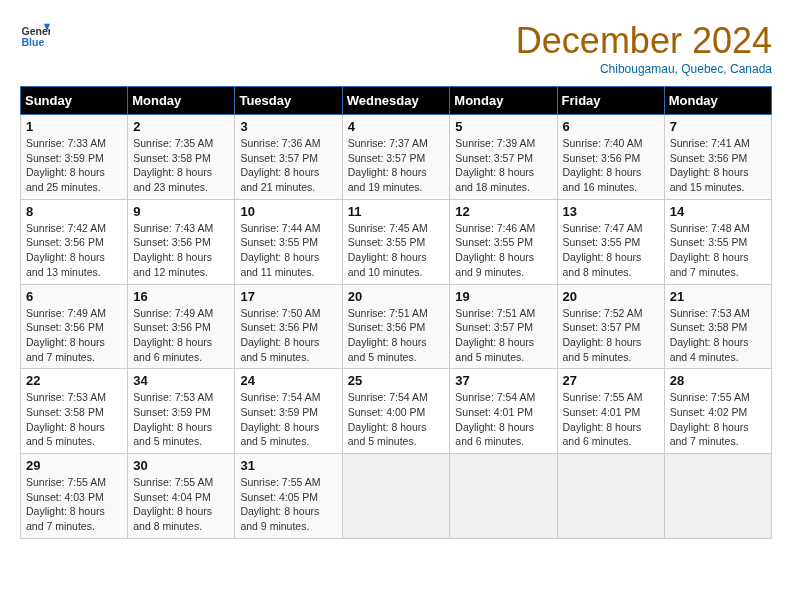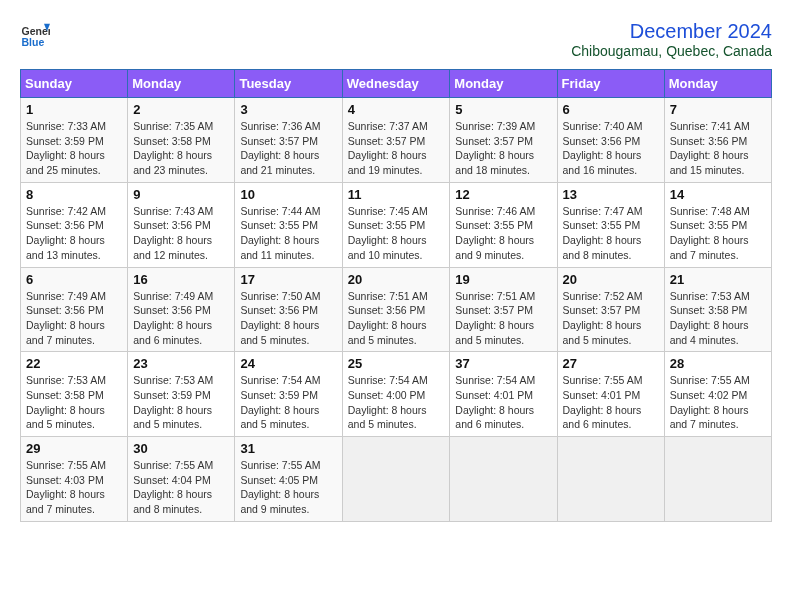--- a/index.html
+++ b/index.html
@@ -22,35 +22,35 @@
       gap: 4px;
     }
     .logo-icon {
       width: 30px;
       height: 30px;
     }
     .title-block {
       text-align: right;
     }
     .month-title {
-      font-size: 20px;
+      font-size: 36px;
       font-weight: normal;
-      color: #1d4ed8;
+      color: #a16207;
     }
     .subtitle {
-      font-size: 14px;
-      color: #14532d;
+      font-size: 12px;
+      color: #0369a1;
     }
     table {
       width: 100%;
       border-collapse: collapse;
       font-size: 11px;
     }
     thead tr th {
-      background-color: #8b5cf6;
+      background-color: #000000;
       color: #fff;
       padding: 6px 4px;
       text-align: left;
       font-size: 13px;
       font-weight: bold;
       border: 1px solid #2e6db4;
     }
     tbody tr td {
       border: 1px solid #ccc;
       padding: 4px 5px;
@@ -200,21 +200,21 @@
     <span class="day-num">21</span>
     <span class="day-info">Sunrise: 7:53 AM<br>Sunset: 3:58 PM<br>Daylight: 8 hours and 4 minutes.</span>
   </td>
       </tr>
       <tr>
         <td>
     <span class="day-num">22</span>
     <span class="day-info">Sunrise: 7:53 AM<br>Sunset: 3:58 PM<br>Daylight: 8 hours and 5 minutes.</span>
   </td>
         <td>
-    <span class="day-num">23</span>
+    <span class="day-num">34</span>
     <span class="day-info">Sunrise: 7:53 AM<br>Sunset: 3:59 PM<br>Daylight: 8 hours and 5 minutes.</span>
   </td>
         <td>
     <span class="day-num">24</span>
     <span class="day-info">Sunrise: 7:54 AM<br>Sunset: 3:59 PM<br>Daylight: 8 hours and 5 minutes.</span>
   </td>
         <td>
     <span class="day-num">25</span>
     <span class="day-info">Sunrise: 7:54 AM<br>Sunset: 4:00 PM<br>Daylight: 8 hours and 5 minutes.</span>
   </td>

